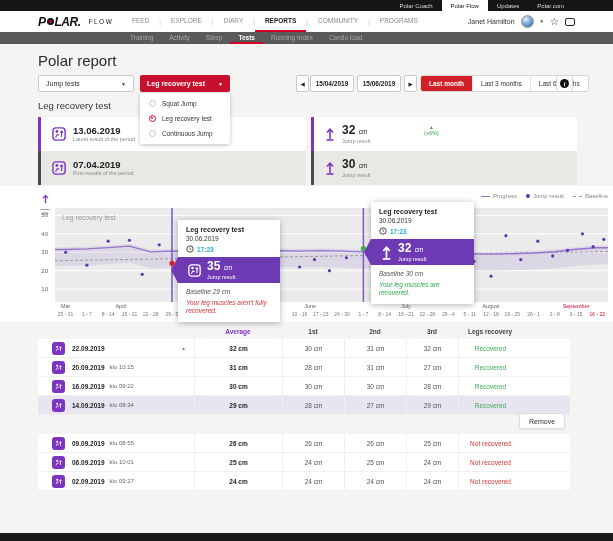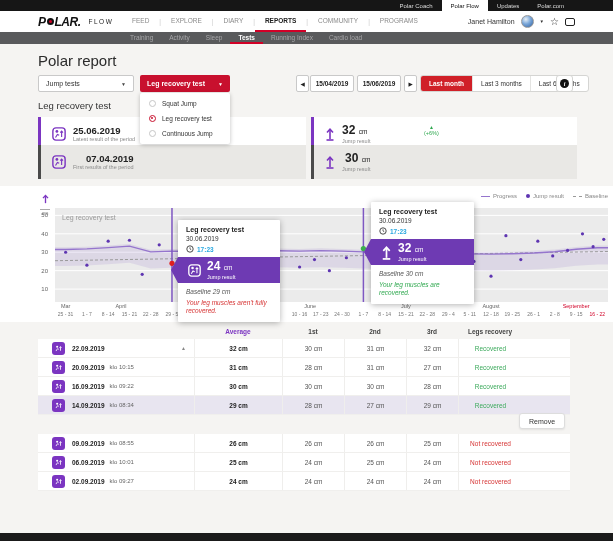--- a/index.html
+++ b/index.html
@@ -60,21 +60,21 @@
   .range-btn:first-child{border-left:none;}
   .range-btn.active{background:#d02028;color:#fff;font-weight:bold;border-left:none;}
   #info-btn{position:absolute;left:556px;top:75px;width:17px;height:17px;background:#fff;border:1px solid #d5d5d3;border-radius:3px;box-sizing:border-box;display:flex;align-items:center;justify-content:center;cursor:pointer;}
   #info-dot{width:9px;height:9px;border-radius:50%;background:#111;color:#fff;font-size:6px;font-style:italic;font-weight:bold;display:flex;align-items:center;justify-content:center;font-family:"Liberation Serif",serif;}
 
   
   .sumrow{position:absolute;height:34px;box-sizing:border-box;display:flex;align-items:center;}
   .sum-l{left:38px;width:268px;}
   .sum-r{left:311px;width:266px;}
   .row1{top:117px;background:#fff;}
-  .row2{top:145px;background:#e9e8e5;text-align:right;}
+  .row2{top:151px;background:#e9e8e5;}
   .bl-purple{border-left:3px solid #7b35c1;}
   .bl-gray{border-left:3px solid #4a4a4a;}
   .sum-icon{margin-left:11px;color:#7b35c1;flex:0 0 auto;display:flex;}
   .sum-text{margin-left:7px;}
   .sum-date{font-size:9.5px;font-weight:bold;color:#222;line-height:10px;}
   .sum-cap{font-size:5.5px;color:#8a8a8a;line-height:7px;}
   .sum-val{font-size:12px;font-weight:bold;color:#222;line-height:12px;}
   .sum-unit{font-size:6.5px;font-weight:normal;color:#222;}
   .delta{position:absolute;left:110px;top:7px;text-align:center;color:#2fa84f;}
   .delta-tri{font-size:5px;line-height:6px;}
@@ -236,21 +236,21 @@
     <span class="sum-icon">
         <svg width="14" height="14" viewBox="0 0 16 16">
           <rect x="1" y="1" width="14" height="14" rx="3.5" fill="none" stroke="currentColor" stroke-width="1.6"></rect>
           <circle cx="5.6" cy="5" r="1.6" fill="currentColor"></circle>
           <path d="M4 12 L6.2 8.6 L8.2 9.4" fill="none" stroke="currentColor" stroke-width="1.3"></path>
           <path d="M11 11.5 V5" fill="none" stroke="currentColor" stroke-width="1.3"></path>
           <path d="M9.5 6.4 L11 4.7 L12.5 6.4" fill="none" stroke="currentColor" stroke-width="1.3"></path>
         </svg>
       </span>
     <span class="sum-text">
-      <div class="sum-date">25.06.2019</div>
+      <div class="sum-date">13.06.2019</div>
       <div class="sum-cap">Latest result of the period</div>
     </span>
   </div>
   <div class="sumrow sum-l row2 bl-gray">
     <span class="sum-icon">
         <svg width="14" height="14" viewBox="0 0 16 16">
           <rect x="1" y="1" width="14" height="14" rx="3.5" fill="none" stroke="currentColor" stroke-width="1.6"></rect>
           <circle cx="5.6" cy="5" r="1.6" fill="currentColor"></circle>
           <path d="M4 12 L6.2 8.6 L8.2 9.4" fill="none" stroke="currentColor" stroke-width="1.3"></path>
           <path d="M11 11.5 V5" fill="none" stroke="currentColor" stroke-width="1.3"></path>
@@ -404,21 +404,21 @@
       <span class="banner-icon">
           <svg width="13" height="13" viewBox="0 0 16 16">
             <rect x="1" y="1" width="14" height="14" rx="3.5" fill="none" stroke="#fff" stroke-width="1.6"></rect>
             <circle cx="5.6" cy="5" r="1.6" fill="#fff"></circle>
             <path d="M4 12 L6.2 8.6 L8.2 9.4" fill="none" stroke="#fff" stroke-width="1.3"></path>
             <path d="M11 11.5 V5" fill="none" stroke="#fff" stroke-width="1.3"></path>
             <path d="M9.5 6.4 L11 4.7 L12.5 6.4" fill="none" stroke="#fff" stroke-width="1.3"></path>
           </svg>
         </span>
       <span>
-        <div class="banner-val"><span>24</span> <span class="banner-unit">cm</span></div>
+        <div class="banner-val"><span>35</span> <span class="banner-unit">cm</span></div>
         <div class="banner-cap">Jump result</div>
       </span>
     </div>
     <div class="tip-body">
       <div class="tip-baseline">Baseline 29 cm</div>
       <div class="tip-msg msg-red">Your leg muscles aren't fully recovered.</div>
     </div>
   </div>
 
   <div id="tip2" class="tooltip">

